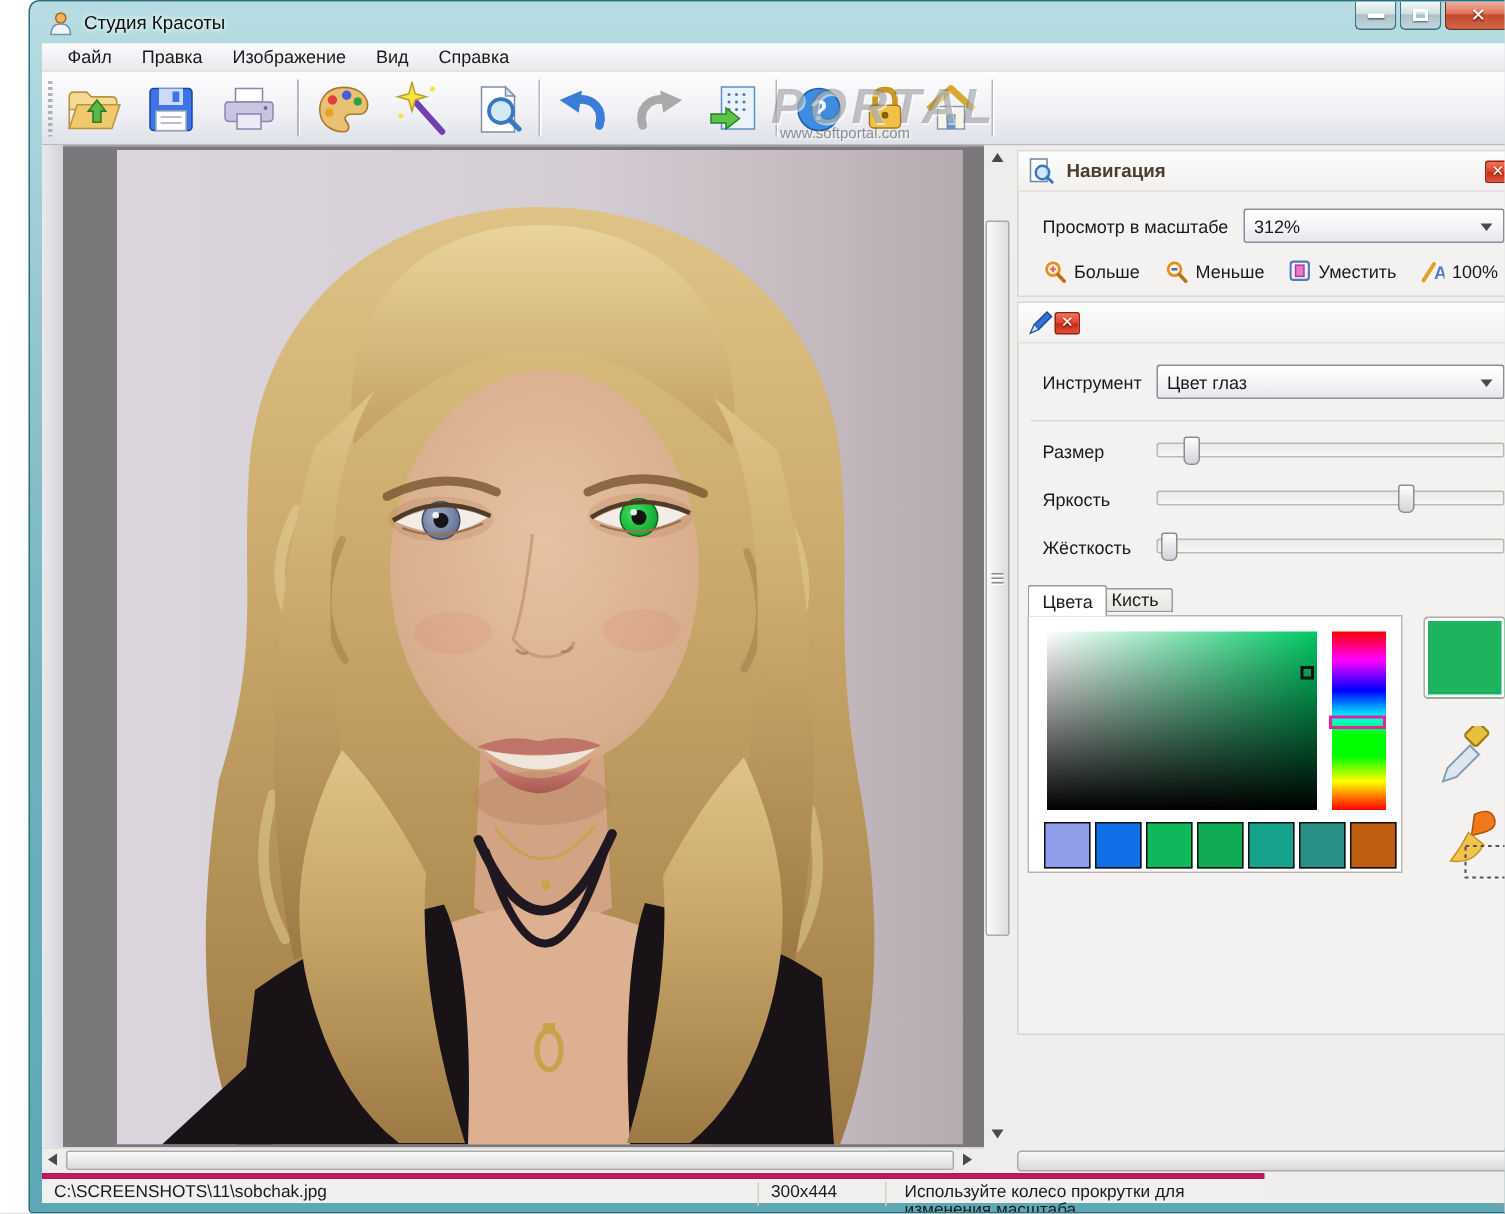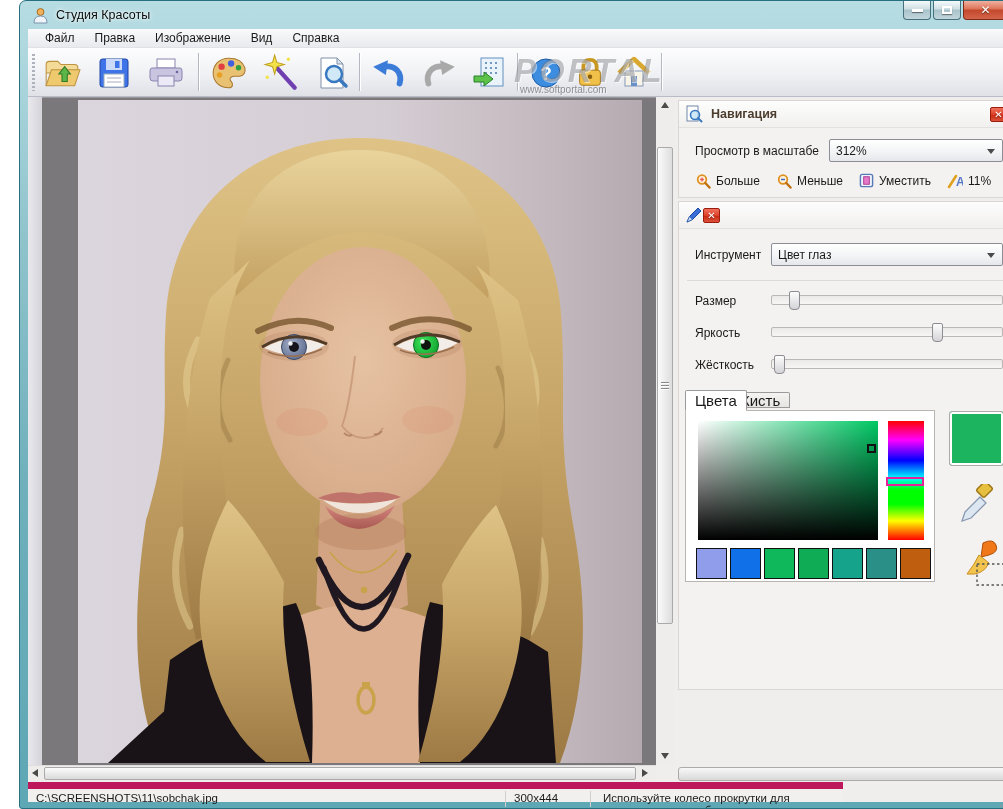--- a/index.html
+++ b/index.html
@@ -51,32 +51,32 @@
   .panel { background:#f3f2f0; border:1px solid #d9d6d3; }
   .panel-header { height:27px; background:linear-gradient(180deg,#fdfdfd,#f1f0ee); border-bottom:1px solid #e3e1de; display:flex; align-items:center; padding:0 6px; }
   .panel-title { font-weight:bold; font-size:12.5px; color:#4d3d2e; margin-left:8px; flex:1; }
   .xbtn { width:17px; height:15px; border:1px solid #9a1c0c; border-radius:2px; background:linear-gradient(180deg,#f0715c 0%,#df4027 50%,#c72a12 52%,#dd5038 100%); color:#fff; font-weight:bold; font-size:10px; line-height:13px; text-align:center; text-shadow:0 1px 1px rgba(0,0,0,.4); }
   .combo { border:1px solid #8b8e96; border-radius:2px; background:linear-gradient(180deg,#ffffff 0%,#f2f3f5 60%,#e5e7eb 100%); display:flex; align-items:center; padding:0 20px 0 6px; font-size:12px; }
   .combo .tri-down { position:absolute; right:7px; top:50%; margin-top:-2px; border-left-width:4px; border-right-width:4px; border-top-width:5px; }
   .slider-track { height:10px; background:linear-gradient(180deg,#eceae9,#f7f6f5); border:1px solid #bab7b4; border-radius:2px; }
   .slider-thumb { position:absolute; top:-5px; width:11px; height:19px; background:linear-gradient(180deg,#fdfdfd,#d4d4d8); border:1px solid #8c8c92; border-radius:2px 2px 4px 4px; }
   .label { font-size:12px; color:#1a1a1a; }
   .navbtn { display:flex; align-items:center; gap:5px; font-size:12px; }
-  .tab { height:21px; padding:0 9px; font-size:15px; display:flex; align-items:center; border:1px solid #9a9a9a; }
+  .tab { height:21px; padding:0 9px; font-size:12px; display:flex; align-items:center; border:1px solid #9a9a9a; }
   .tab.active { background:#fff; border-bottom:1px solid #fff; border-radius:2px 2px 0 0; z-index:3; }
   .tab.inactive { background:linear-gradient(180deg,#f4f3f1,#e7e5e2); height:16px; margin-top:2px; border-left:none; border-radius:0 2px 0 0; }
   .groupbox { background:#fff; border:1px solid #b9b6b2; }
   .sv-square { background:linear-gradient(180deg,rgba(0,0,0,0) 0%,#000 100%),linear-gradient(90deg,#ffffff 0%,#00c864 100%); }
   .hue-bar { background:linear-gradient(180deg,#ff0000 0%,#ff00ff 16%,#0000ff 33%,#00ffff 48%,#00ff00 58%,#00ff00 70%,#ffff00 84%,#ff0000 100%); }
   .sv-marker { width:9px; height:9px; border:2px solid #111; background:transparent; }
   .hue-marker { left:-2px; width:38px; height:9px; border:2px solid #e8209a; }
   .swatch { width:31px; height:31px; border:1px solid #111; }
   .cur-color { border:1px solid #adaaa7; border-radius:3px; box-shadow:inset 0 0 0 2px #fff; }
   
-  .statusbar { left:0; top:753px; width:815px; height:20px; background:#f1f0ee; border-top:7px solid #be185d; font-size:11.5px; }
+  .statusbar { left:0; top:753px; width:815px; height:20px; background:#f1f0ee; border-top:4px solid #be185d; font-size:11.5px; }
   .status-sep { top:2px; width:1px; height:16px; background:#d2cfcb; }
   .panel-hbar { background:linear-gradient(180deg,#f8f8f8,#d9d9d9); border:1px solid #ababab; border-radius:3px; }
 </style>
 </head>
 <body>
 
 <div class="window">
 
   <div class="abs titlebar">
     <svg class="abs" style="left:12px;top:6px" width="17" height="17" viewBox="0 0 17 17">
@@ -385,21 +385,21 @@
             <rect x="1.5" y="1.5" width="13" height="13" rx="2" fill="#eef2fb" stroke="#5878b8" stroke-width="1.5"></rect>
             <rect x="5" y="4" width="6" height="8" fill="#e878c8" stroke="#a83890"></rect>
           </svg>
           <span>Уместить</span>
         </div>
         <div class="abs navbtn" style="left:268px;top:72px">
           <svg width="16" height="16" viewBox="0 0 16 16">
             <line x1="2" y1="14" x2="9" y2="3" stroke="#e0a020" stroke-width="2.6" stroke-linecap="round"></line>
             <text x="9" y="13" font-size="12" font-weight="bold" fill="#5878c8" font-family="'Liberation Sans',sans-serif">A</text>
           </svg>
-          <span>11%</span>
+          <span>100%</span>
         </div>
       </div>
 
       <div class="abs panel" style="left:4px;top:104px;width:336px;height:489px">
         <div class="panel-header">
           <svg width="18" height="18" viewBox="0 0 18 18">
             <path d="M2 16 L4.5 10.5 L13 2 L16 5 L7.5 13.5 Z" fill="#3a6fd8" stroke="#1c48a0"></path>
             <path d="M2 16 L4.5 10.5 L7.5 13.5 Z" fill="#c8e0f8" stroke="#1c48a0" stroke-width=".6"></path>
           </svg>
           <div class="xbtn">✕</div>

